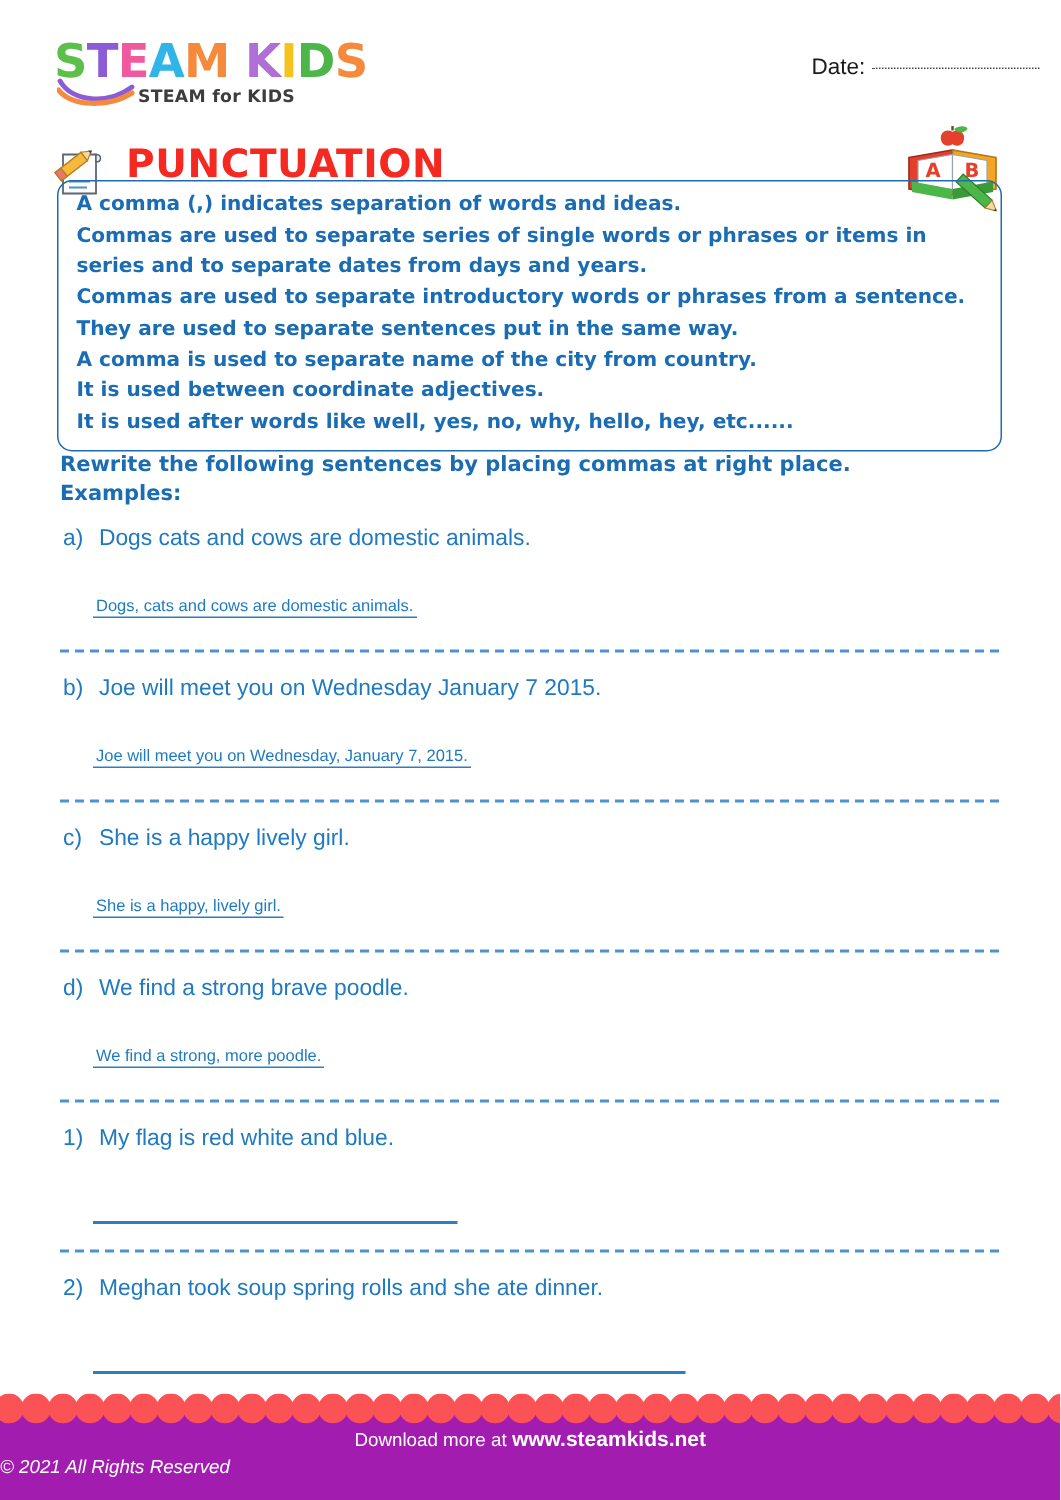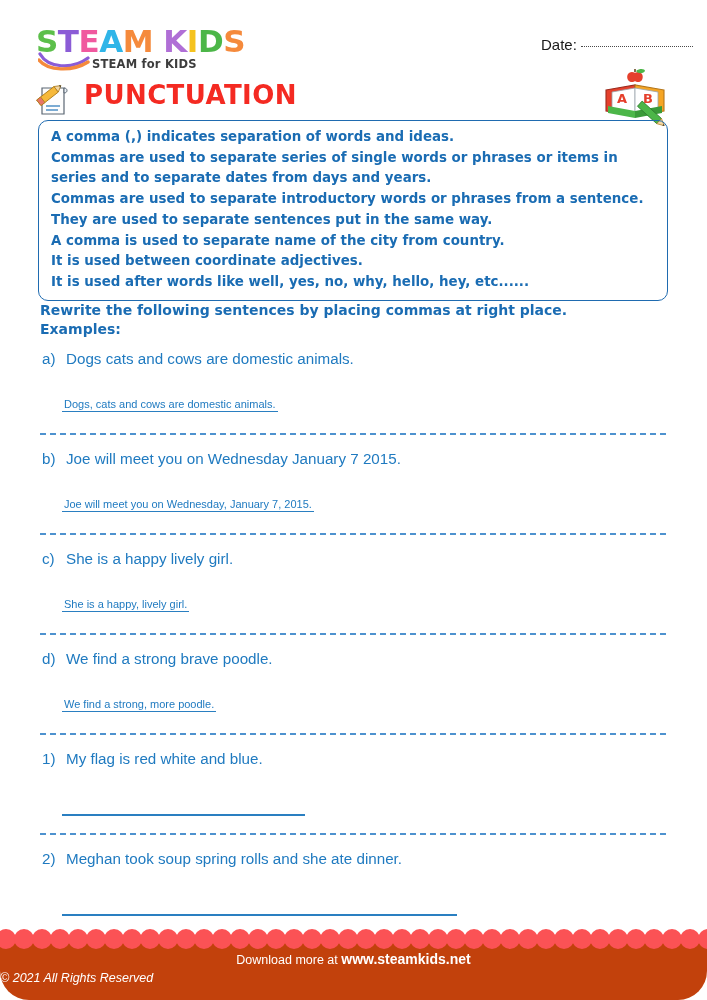--- a/index.html
+++ b/index.html
@@ -9,21 +9,20 @@
   }
   body {
     font-family: "Liberation Sans", sans-serif;
   }
   #page {
     position: relative;
     width: 707px;
     height: 1000px;
     background: #ffffff;
     overflow: hidden;
-    border-radius: 29px;
   }
 
   
   .header-row {
     position: absolute;
     left: 0; top: 0;
     width: 707px;
     height: 72px;
   }
   .logo-block {
@@ -86,21 +85,21 @@
     position: relative;
     top: -3px;
   }
   .dotline.long { width: 272px; }
   .dotline.short { width: 112px; }
 
   
   .title-row {
     position: absolute;
     left: 0;
-    top: 78px;
+    top: 93px;
     width: 707px;
     height: 40px;
   }
   .pencil-icon {
     position: absolute;
     left: 32px;
     top: 2px;
     width: 42px;
     height: 38px;
   }
@@ -204,21 +203,21 @@
     border-bottom: 2.2px dashed #4e92cf;
   }
 
   
   .footer {
     position: absolute;
     left: 0;
     bottom: 0;
     width: 707px;
     height: 62px;
-    background: #c2410c;
+    background: #a21caf;
   }
   .scallop {
     position: absolute;
     left: 0;
     top: -9px;
     width: 707px;
     height: 20px;
     overflow: hidden;
   }
   .scallop i {

